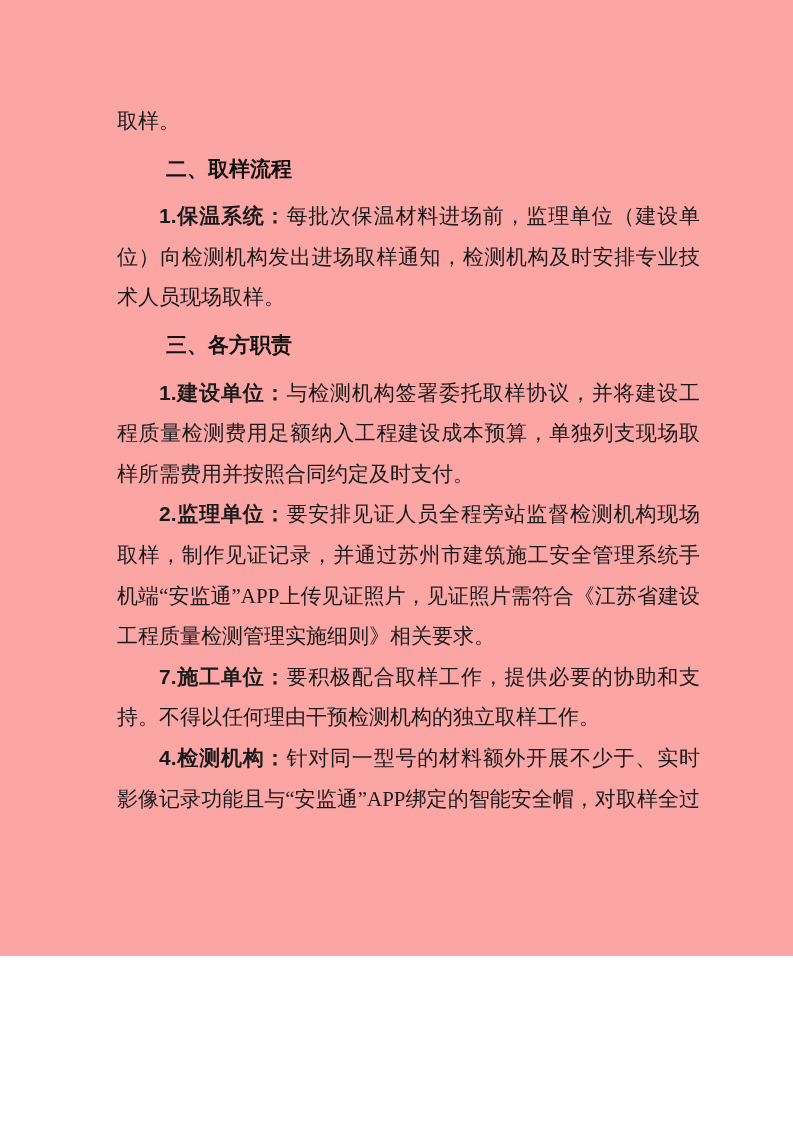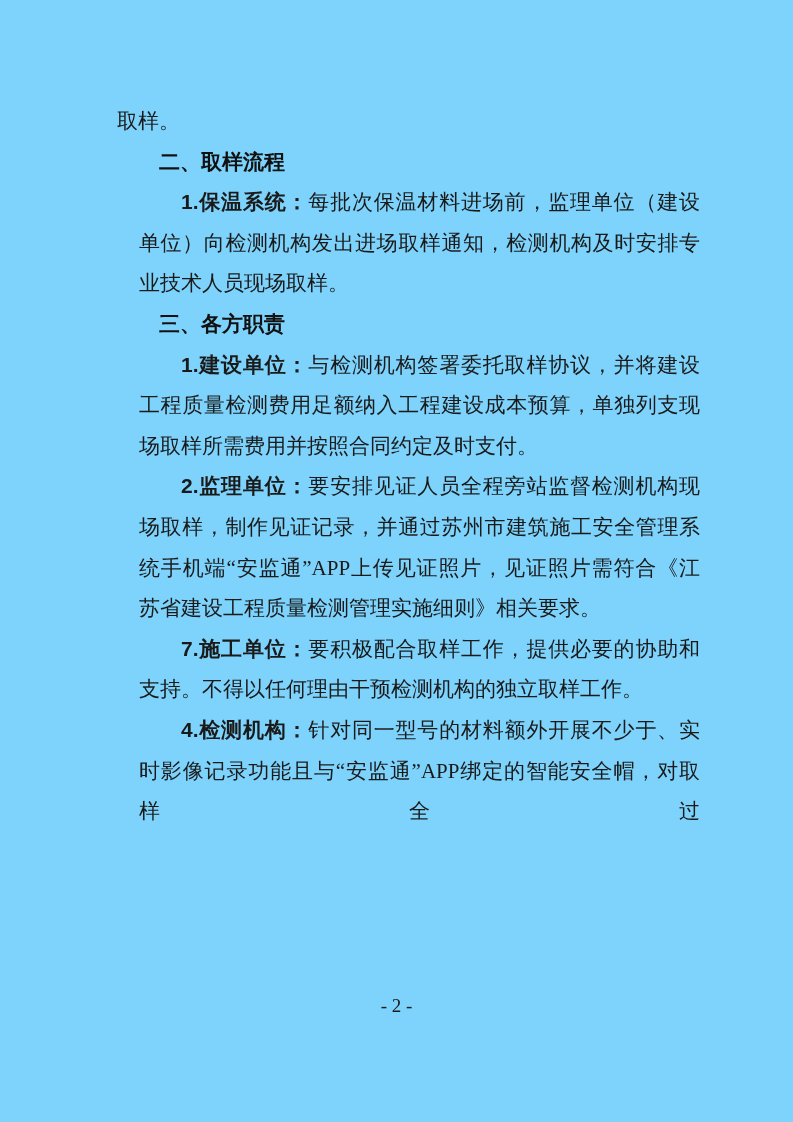--- a/index.html
+++ b/index.html
@@ -3,52 +3,51 @@
 <meta charset="utf-8">
 <style>
   html, body {
     margin: 0;
     padding: 0;
     background: #ffffff;
   }
   .page {
     position: relative;
     width: 793px;
-    height: 1122px;
-    background: #7dd3fc;
+    height: 956px;
+    background: #fca5a5;
     overflow: hidden;
     font-family: "Liberation Serif", "DejaVu Serif", serif;
     color: #1a1a1a;
   }
   .content {
     position: absolute;
     left: 117px;
     top: 101px;
     width: 583px;
   }
   .body-text {
     margin: 0;
     font-size: 21px;
     line-height: 40.6px;
     text-align: justify;
     text-justify: inter-character;
     color: #1a1a1a;
   }
   .indent {
     text-indent: 2em;
-    margin-left: 22px;
   }
   .no-indent {
     text-indent: 0;
   }
   .cut {
     text-align-last: justify;
   }
   .heading {
-    margin: 0;
+    margin: 7px;
     font-size: 21px;
     line-height: 40.6px;
     font-weight: bold;
     text-indent: 2em;
     font-family: "Liberation Sans", "DejaVu Sans", sans-serif;
     color: #111111;
   }
   .lead {
     font-weight: bold;
     font-family: "Liberation Sans", "DejaVu Sans", sans-serif;

